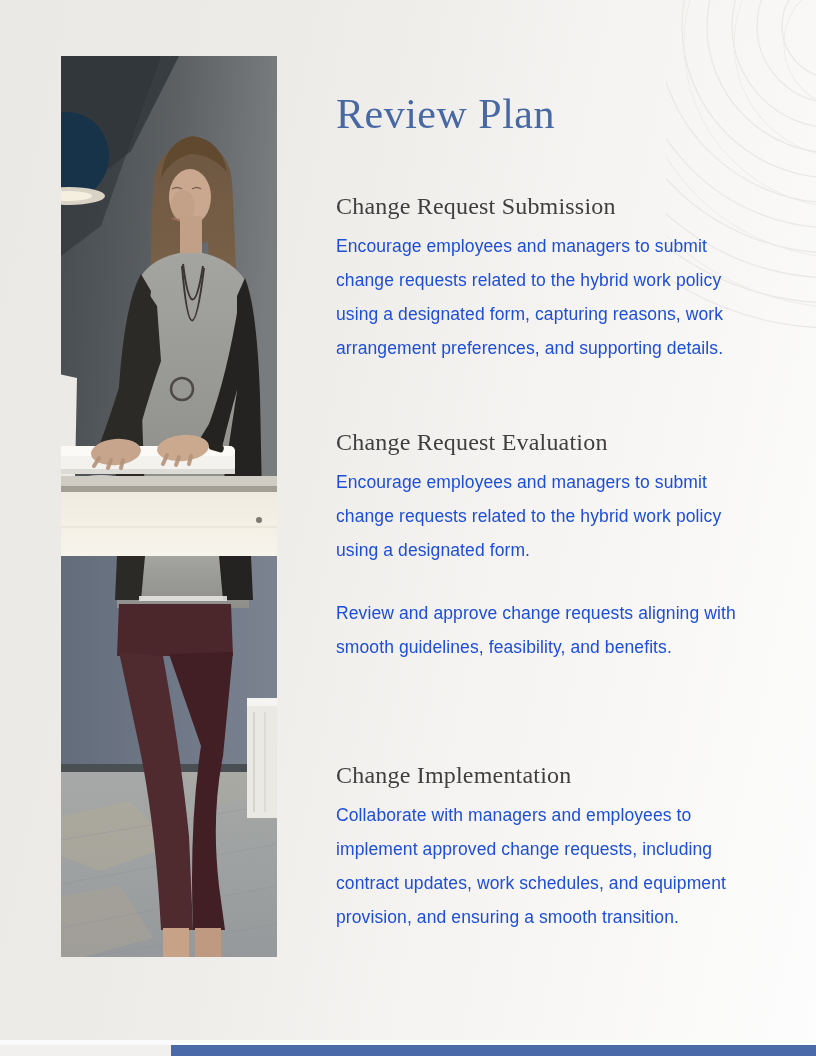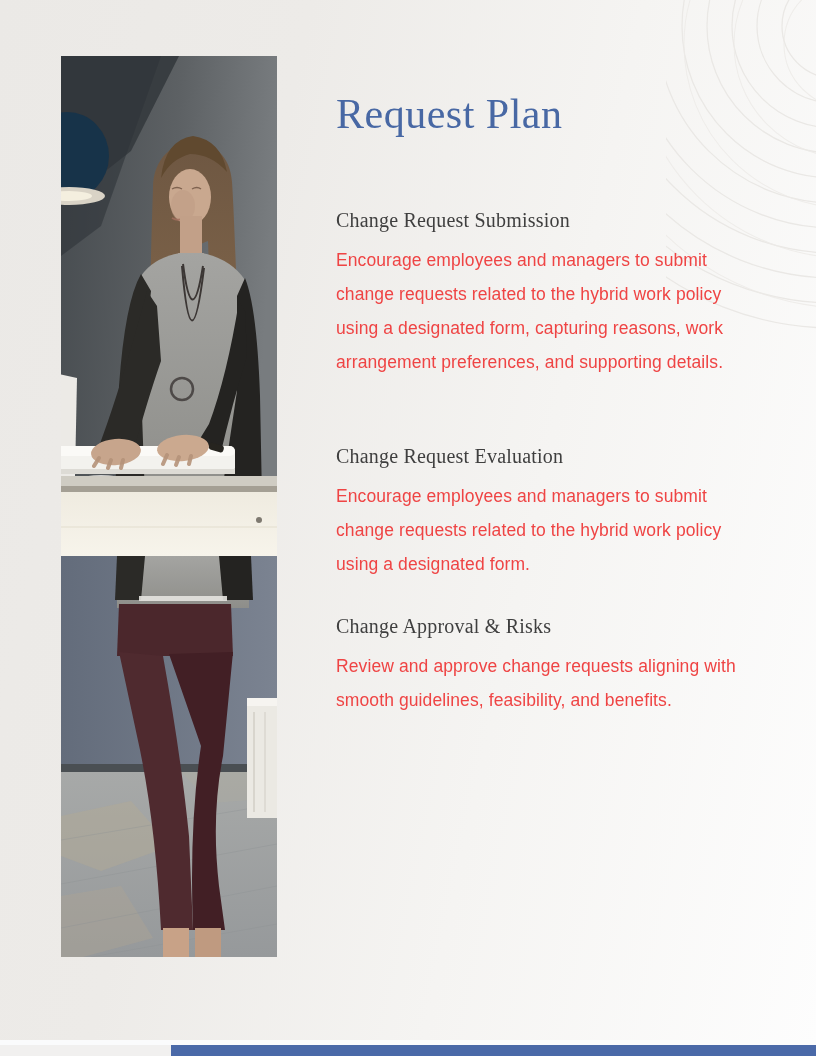--- a/index.html
+++ b/index.html
@@ -12,26 +12,26 @@
   .photo{position:absolute;left:61px;top:56px;width:216px;height:901px;overflow:hidden;}
   .content{position:absolute;left:336px;top:0;width:412px;height:1000px;}
   .title{
     position:absolute;left:0;top:88px;margin:0;
     font-family:"Liberation Serif", serif;font-weight:500;
     font-size:42px;line-height:52px;letter-spacing:.5px;color:#4868a4;
   }
   .sec{position:absolute;left:0;width:412px;}
   .s1{top:190px;} .s2{top:426px;} .s3{top:596px;} .s4{top:759px;}
   .sec h2{
-    margin:14px 0 7px 0;font-family:"Liberation Serif", serif;font-weight:500;
-    font-size:20px;line-height:32px;letter-spacing:.2px;color:#3f3f3f;
+    margin:0 0 7px 0;font-family:"Liberation Serif", serif;font-weight:500;
+    font-size:24px;line-height:32px;letter-spacing:.2px;color:#3f3f3f;
   }
   .sec p{
     margin:0;font-size:17.5px;line-height:34px;letter-spacing:.1px;
-    color:#ef4444;white-space:pre-line;
+    color:#1d4ed8;white-space:pre-line;
   }
   .footer-line{position:absolute;left:0;top:1040px;width:816px;height:5px;background:#fafbfc;}
   .footer-left{position:absolute;left:0;top:1045px;width:171px;height:11px;background:#f1f0ef;}
   .footer-bar{position:absolute;left:171px;top:1045px;width:645px;height:11px;background:#4a69a8;}
 </style>
 </head>
 <body>
 
 <div class="page-root">
 
@@ -171,42 +171,48 @@
 
       <path d="M58,548 L170,548 L172,600 L56,600 Z" fill="#4b272c"></path>
       <path d="M108,598 L172,596 L162,700 Q150,760 158,830 L164,874 L132,874 Q128,770 140,690 Z" fill="#421f25"></path>
       <rect x="134" y="872" width="26" height="29" fill="#bf9a80"></rect>
       <path d="M58,596 L102,600 Q120,700 128,780 L132,874 L100,874 Q94,760 76,680 Z" fill="#4f2a2f"></path>
       <rect x="102" y="872" width="26" height="29" fill="#c8a287"></rect>
     </svg>
   </div>
 
   <main class="content">
-    <h1 class="title">Request Plan</h1>
+    <h1 class="title">Review Plan</h1>
 
     <section class="sec s1">
       <h2>Change Request Submission</h2>
       <p>Encourage employees and managers to submit
 change requests related to the hybrid work policy
 using a designated form, capturing reasons, work
 arrangement preferences, and supporting details.</p>
     </section>
 
     <section class="sec s2">
       <h2>Change Request Evaluation</h2>
       <p>Encourage employees and managers to submit
 change requests related to the hybrid work policy
 using a designated form.</p>
     </section>
 
     <section class="sec s3">
-      <h2>Change Approval &amp; Risks</h2>
       <p>Review and approve change requests aligning with
 smooth guidelines, feasibility, and benefits.</p>
     </section>
 
+    <section class="sec s4">
+      <h2>Change Implementation</h2>
+      <p>Collaborate with managers and employees to
+implement approved change requests, including
+contract updates, work schedules, and equipment
+provision, and ensuring a smooth transition.</p>
+    </section>
   </main>
 
   <div class="footer-line"></div>
   <div class="footer-left"></div>
   <div class="footer-bar"></div>
 
 </div>
 
 </body></html>

